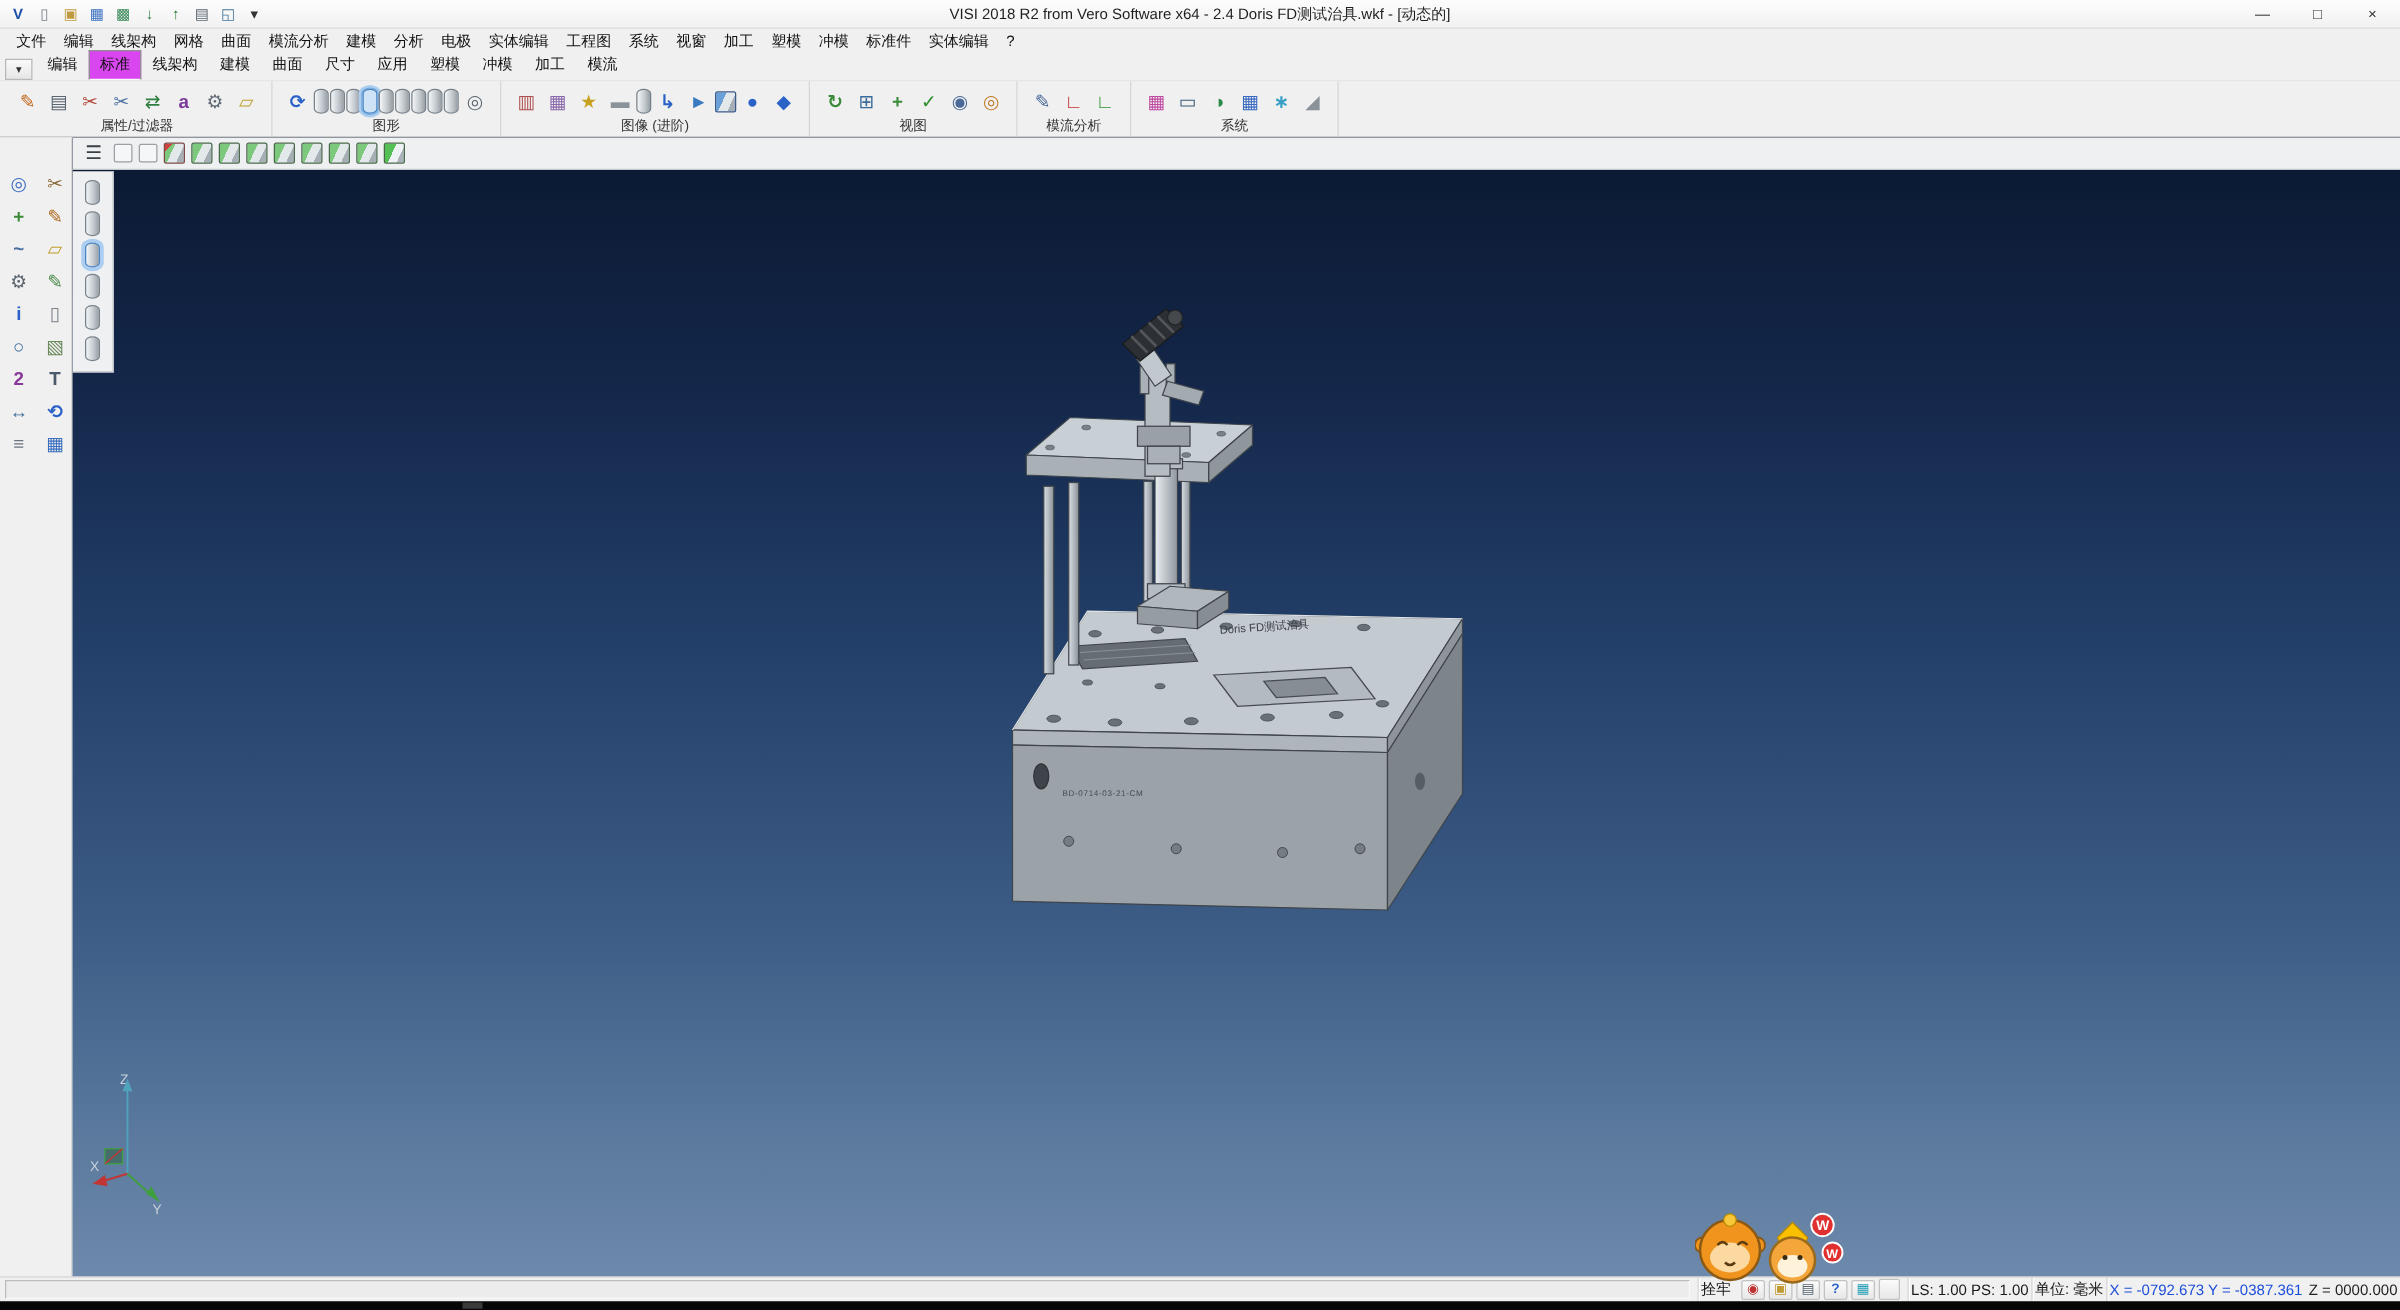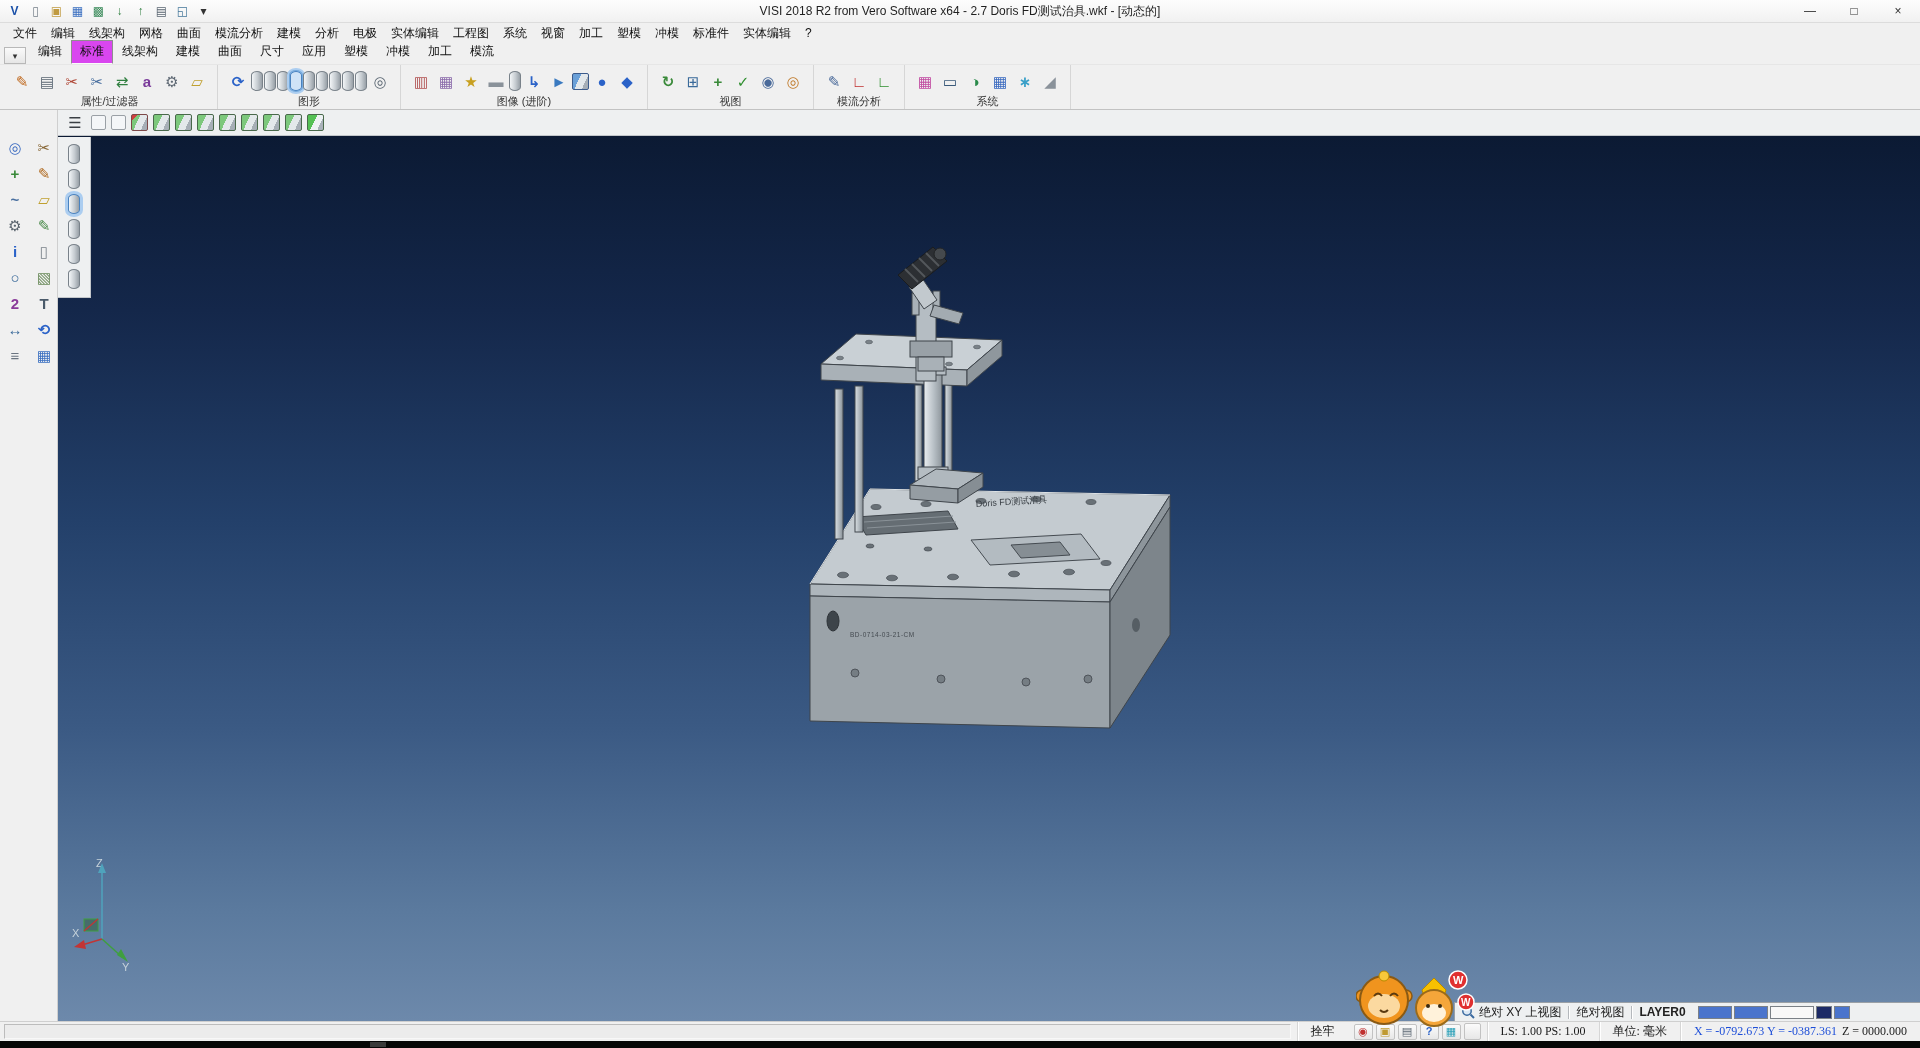--- a/index.html
+++ b/index.html
@@ -58,21 +58,21 @@
   .vs-cell.layer { font-weight:bold; }
   .vs-icon { margin-right:4px; display:flex; }
   .swatches { display:flex; align-items:center; margin-left:10px; }
   .swatch { height:13px; border:1px solid #7a8086; margin-left:2px; }
 
   .mascots { position:absolute; left:1356px; top:968px; z-index:60; }
 
   
   .bottombar { height:20px; display:flex; align-items:center; background:#f0f0f0; border-top:1px solid #cfcfcf; font-size:12px; }
   .bb-msg { flex:1; height:15px; margin:0 6px 0 4px; background:#ececec; border:1px solid #bcbcbc; border-bottom-color:#f8f8f8; border-right-color:#f8f8f8; }
-  .bb-cell { display:flex; align-items:center; height:100%; padding:0 13px; border-left:1px solid #d6d6d6; box-shadow:inset 1px 0 0 #fff; white-space:nowrap;font-family:Liberation Serif, serif; }
+  .bb-cell { display:flex; align-items:center; height:100%; padding:0 2px; border-left:1px solid #d6d6d6; box-shadow:inset 1px 0 0 #fff; white-space:nowrap; }
   .bb-icons { display:flex; gap:3px; align-items:center; padding:0 6px; }
   .bb-icons .ti { width:19px; height:16px; border:1px solid #c2c2c2; background:linear-gradient(#fbfbfb,#e7e7e7); }
   .bb-icons .ti .g { font-size:11px; }
   .coord-xy { color:#1d4ed8; }
   .coord-z { color:#222; margin-left:5px; }
 
   .taskbar { height:7px; background:#060606; position:relative; }
   .taskbar .notch { position:absolute; left:370px; top:1px; width:16px; height:5px; background:#3a3a3a; }
 </style>
 </head>
@@ -106,21 +106,21 @@
         <div class="ti">
           <span class="g" style="color: rgb(90, 102, 114);">▤</span>
         </div>
         <div class="ti">
           <span class="g" style="color: rgb(68, 119, 154);">◱</span>
         </div>
         <div class="ti">
           <span class="g" style="color: rgb(51, 51, 51);">▾</span>
         </div>
       </div>
-    <div class="title-text">VISI 2018 R2 from Vero Software x64 - 2.7 Doris FD测试治具.wkf - [动态的]</div>
+    <div class="title-text">VISI 2018 R2 from Vero Software x64 - 2.4 Doris FD测试治具.wkf - [动态的]</div>
     <div class="win-controls">
         <div class="win-btn">
           <span class="g">—</span>
         </div>
         <div class="win-btn">
           <span class="g">□</span>
         </div>
         <div class="win-btn">
           <span class="g">×</span>
         </div>
@@ -534,40 +534,20 @@
     <circle cx="78" cy="40" r="18" fill="#f5a63a" stroke="#9a6a1a" stroke-width="2"></circle>
     <ellipse cx="78" cy="45" rx="12" ry="9" fill="#fff2da"></ellipse>
     <circle cx="72" cy="38" r="2" fill="#3a2a10"></circle>
     <circle cx="84" cy="38" r="2" fill="#3a2a10"></circle>
     <circle cx="102" cy="12" r="9" fill="#e03030" stroke="#ffffff" stroke-width="1.5"></circle>
     <text x="97" y="16" fill="#ffffff" font-size="11" font-weight="bold">W</text>
     <circle cx="110" cy="34" r="8" fill="#e03030" stroke="#ffffff" stroke-width="1.5"></circle>
     <text x="105" y="38" fill="#ffffff" font-size="10" font-weight="bold">W</text>
   </svg>
 
-  <div class="vp-status">
-    <span class="vs-icon">
-      <svg width="14" height="14" viewBox="0 0 14 14">
-        <circle cx="6" cy="6" r="4.2" fill="#dce8f4" stroke="#3a6aa0" stroke-width="1.5"></circle>
-        <line x1="9.5" y1="9.5" x2="13" y2="13" stroke="#3a6aa0" stroke-width="2"></line>
-      </svg>
-    </span>
-    <span class="vs-cell">绝对 XY 上视图</span>
-    <span class="vs-sep"></span>
-    <span class="vs-cell">绝对视图</span>
-    <span class="vs-sep"></span>
-    <span class="vs-cell layer">LAYER0</span>
-    <span class="swatches">
-        <div class="swatch swatch" style="width: 34px; background: rgb(74, 116, 204);"></div>
-        <div class="swatch swatch" style="width: 34px; background: rgb(74, 116, 204);"></div>
-        <div class="swatch swatch" style="width: 44px; background: rgb(248, 248, 248);"></div>
-        <div class="swatch swatch" style="width: 16px; background: rgb(28, 42, 102);"></div>
-        <div class="swatch swatch" style="width: 16px; background: rgb(74, 116, 204);"></div>
-      </span>
-  </div>
 
   <div class="bottombar">
     <div class="bb-msg"></div>
     <div class="bb-cell">拴牢</div>
     <div class="bb-icons">
         <div class="ti">
           <span class="g" style="color: rgb(192, 48, 48);">◉</span>
         </div>
         <div class="ti">
           <span class="g" style="color: rgb(192, 154, 48);">▣</span>

